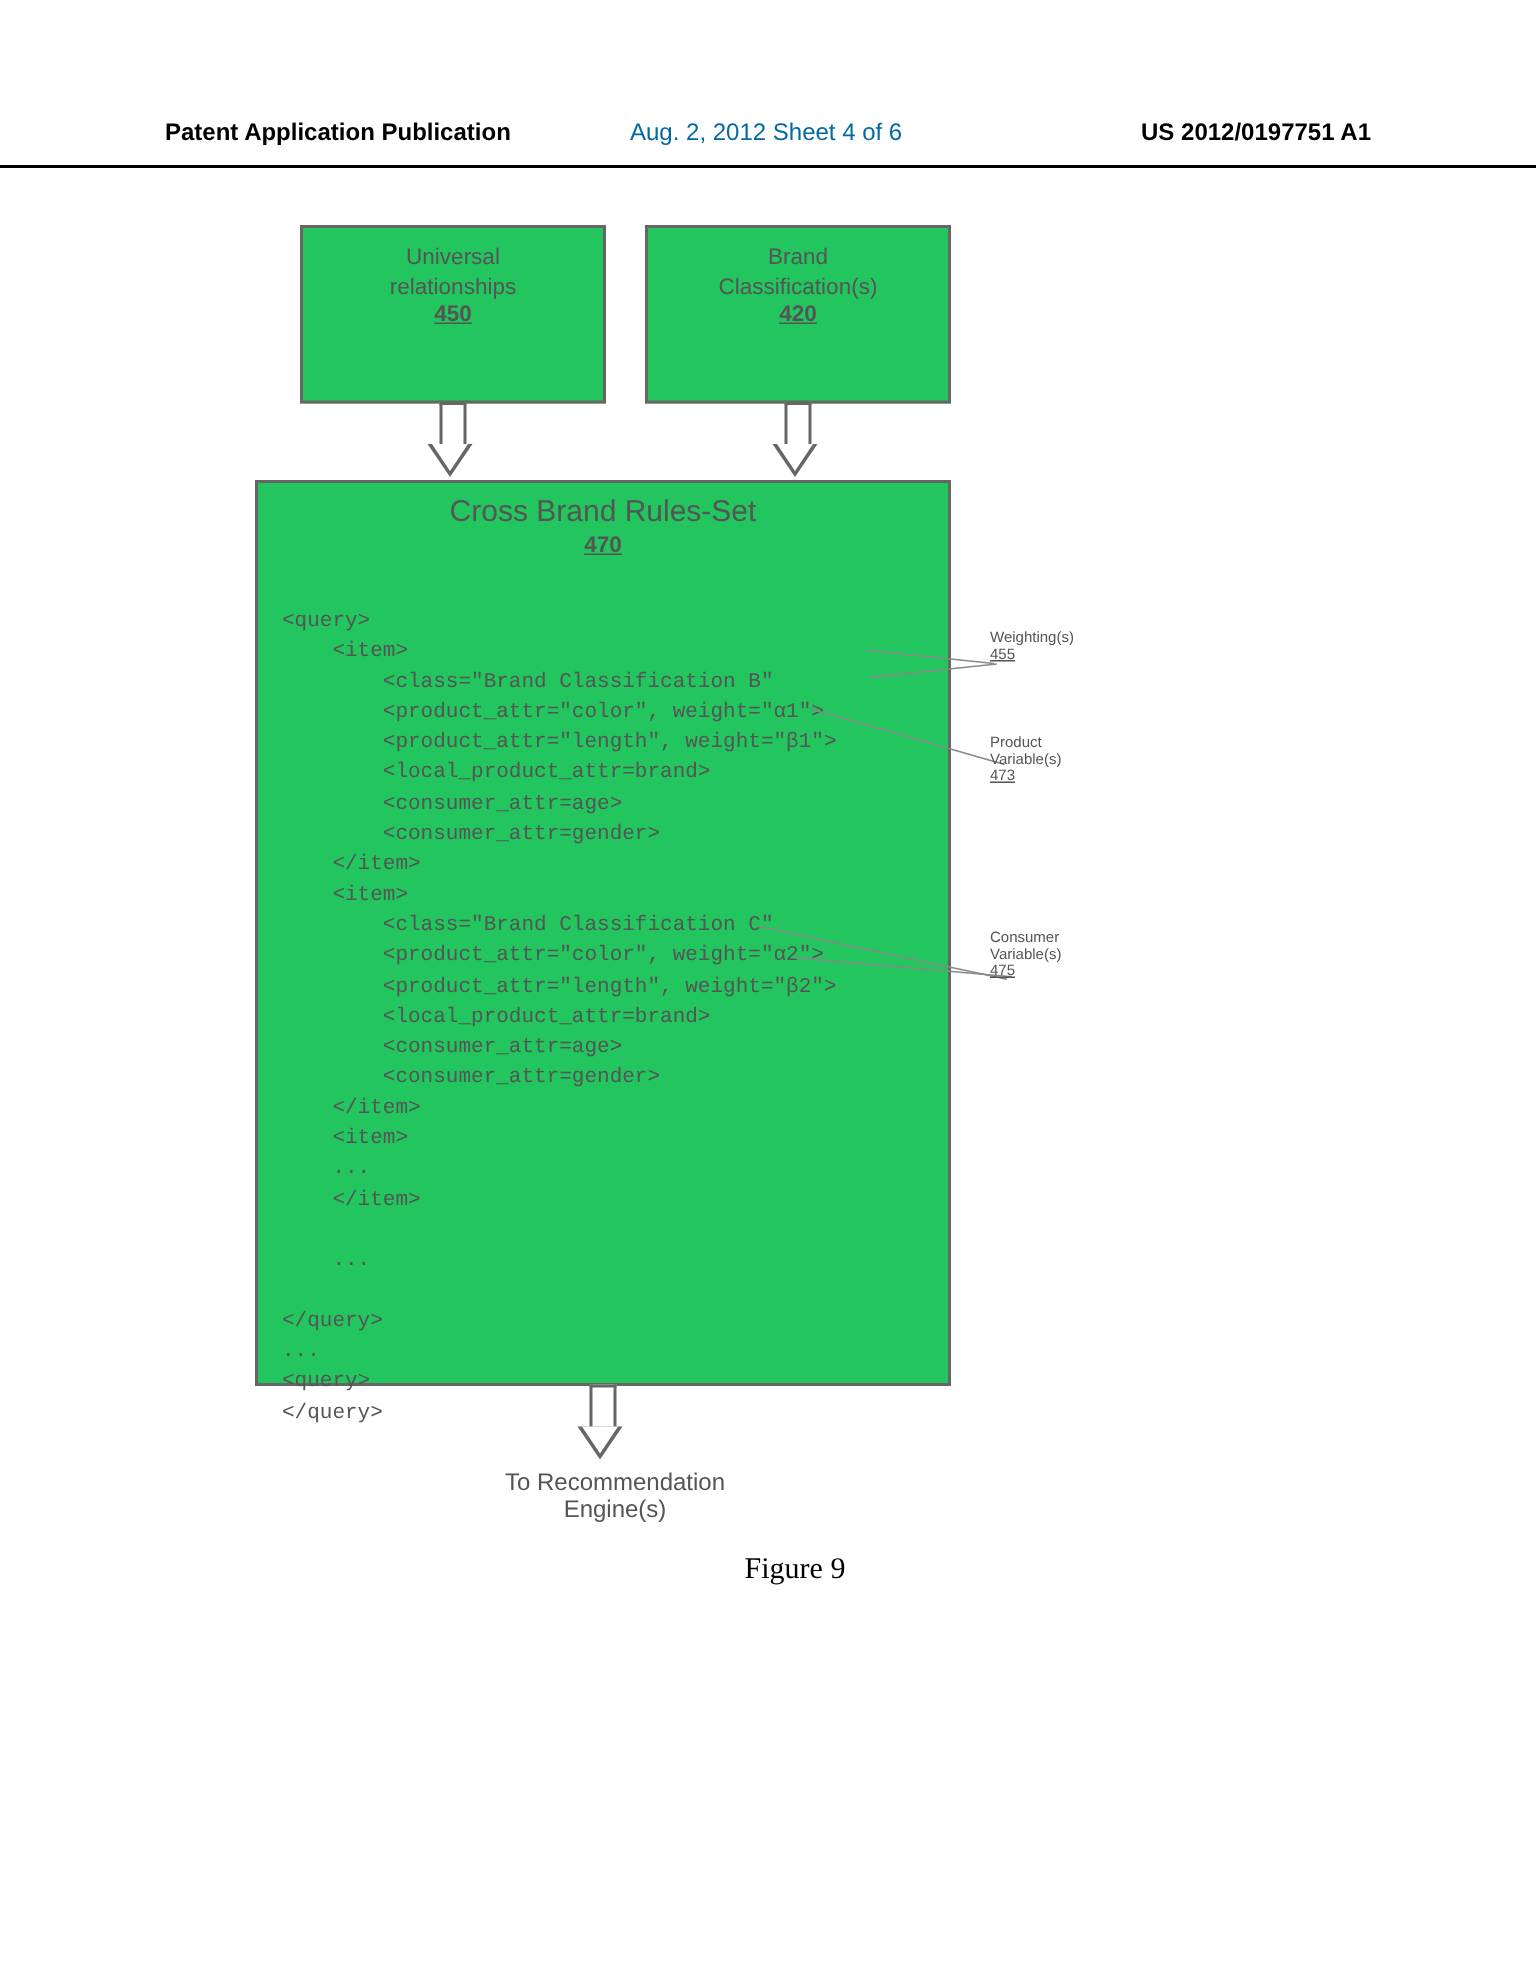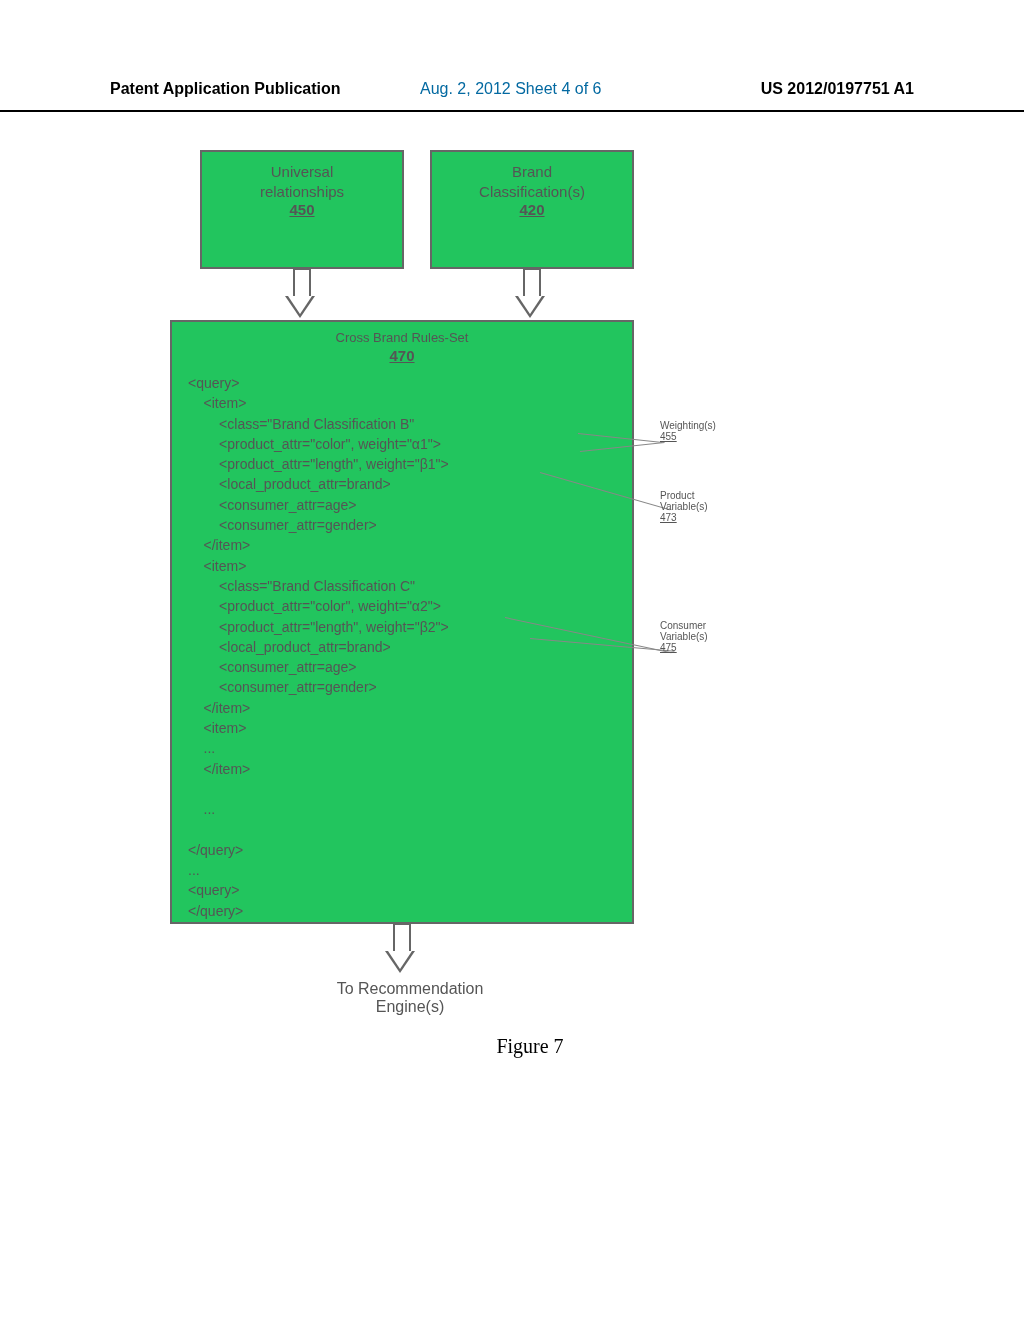--- a/index.html
+++ b/index.html
@@ -62,30 +62,31 @@
     color: #555;
     background: #22c55e;
   }
   .box-top-left { left: 30px; top: 0; width: 200px; height: 115px; }
   .box-top-right { left: 260px; top: 0; width: 200px; height: 115px; }
   .box-main   { left: 0; top: 170px; width: 460px; height: 600px; text-align: left; }
 
   .box .title { margin-top: 10px; line-height: 1.3; }
   .num-underline { text-decoration: underline; }
 
-  .main-title { text-align: center; margin-top: 8px; font-size: 13px; }
+  .main-title { text-align: center; margin-top: 8px; font-size: 20px; }
   .main-num   { text-align: center; margin-top: 2px; font-weight: bold; }
 
   .code {
     font-size: 14px;
     color: #555;
     line-height: 1.45;
-    margin-top: 9px;
+    margin-top: 32px;
     padding-left: 16px;
     white-space: pre;
+    font-family: Liberation Mono, monospace;
   }
 
   
   .arrow-dn {
     position: absolute;
     width: 30px;
     height: 50px;
   }
   .arrow-dn .shaft {
     position: absolute;
@@ -245,16 +246,16 @@
     </div>
 
     <div class="arrow-dn arrow3">
       <div class="shaft"></div>
         <div class="head"></div>
     </div>
 
     <div class="dest" style="white-space:pre-line">To Recommendation
 Engine(s)</div>
 
-    <div class="fig-label">Figure 7</div>
+    <div class="fig-label">Figure 9</div>
   </div>
 
 </div>
 
 </body></html>

